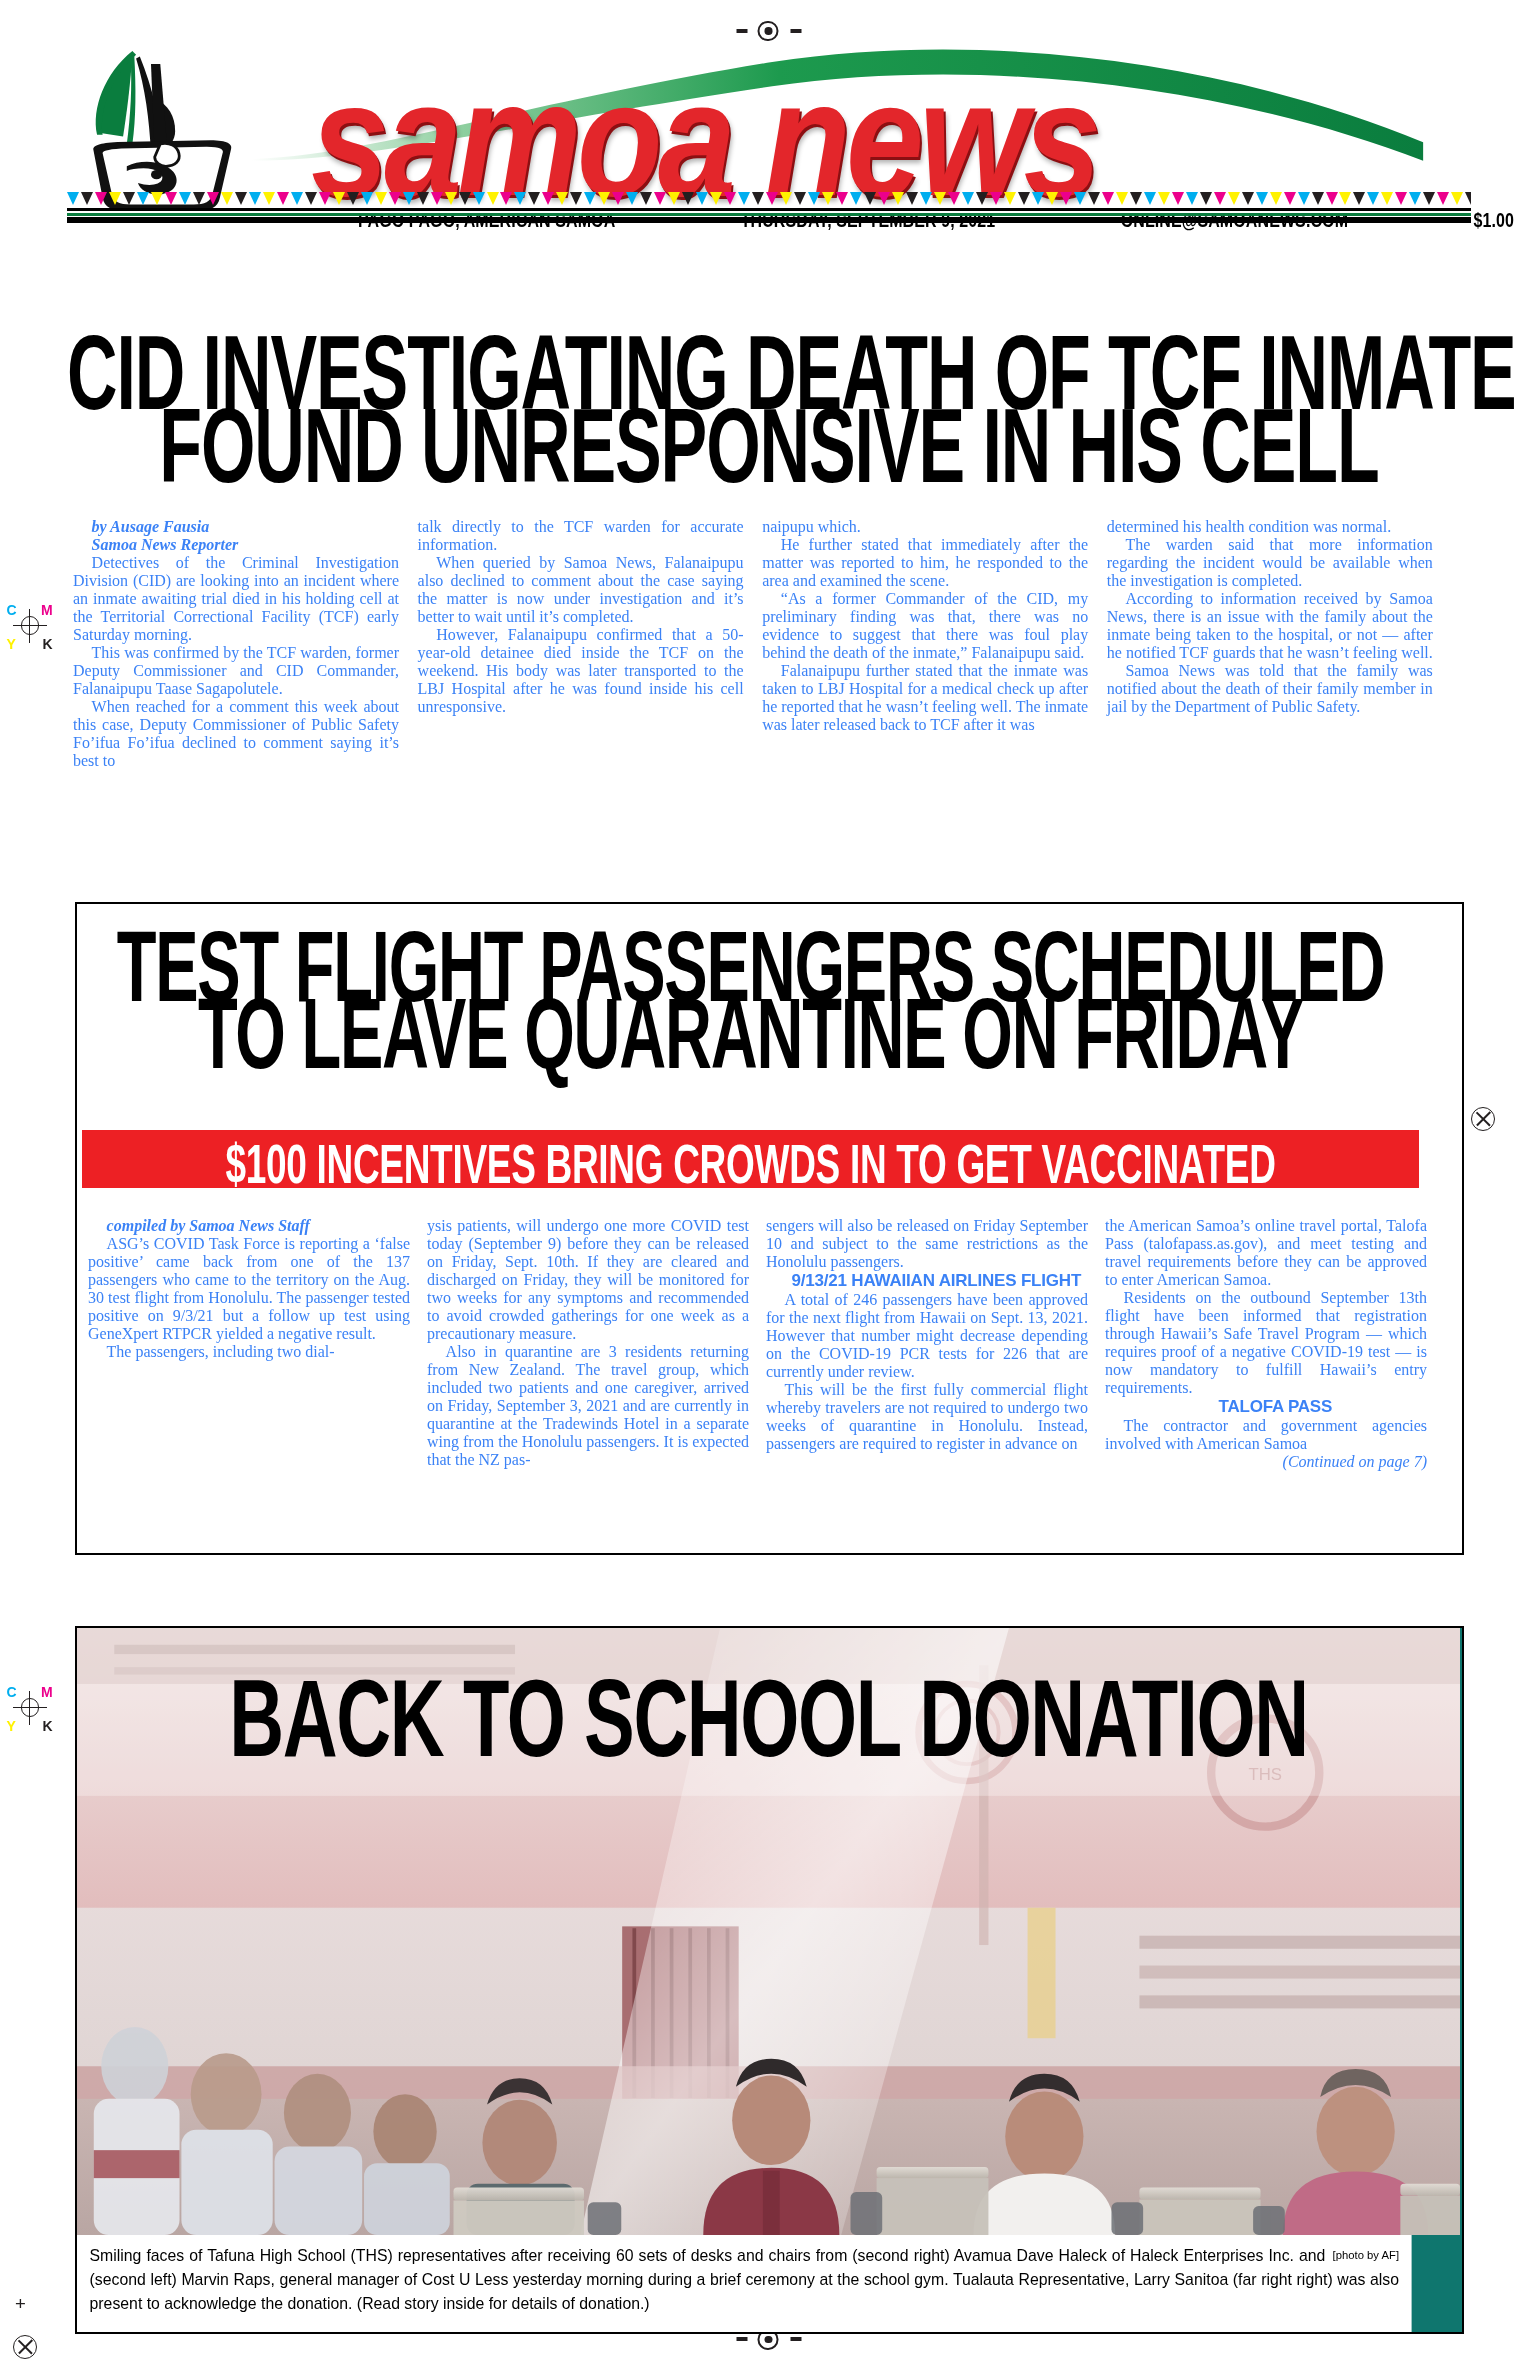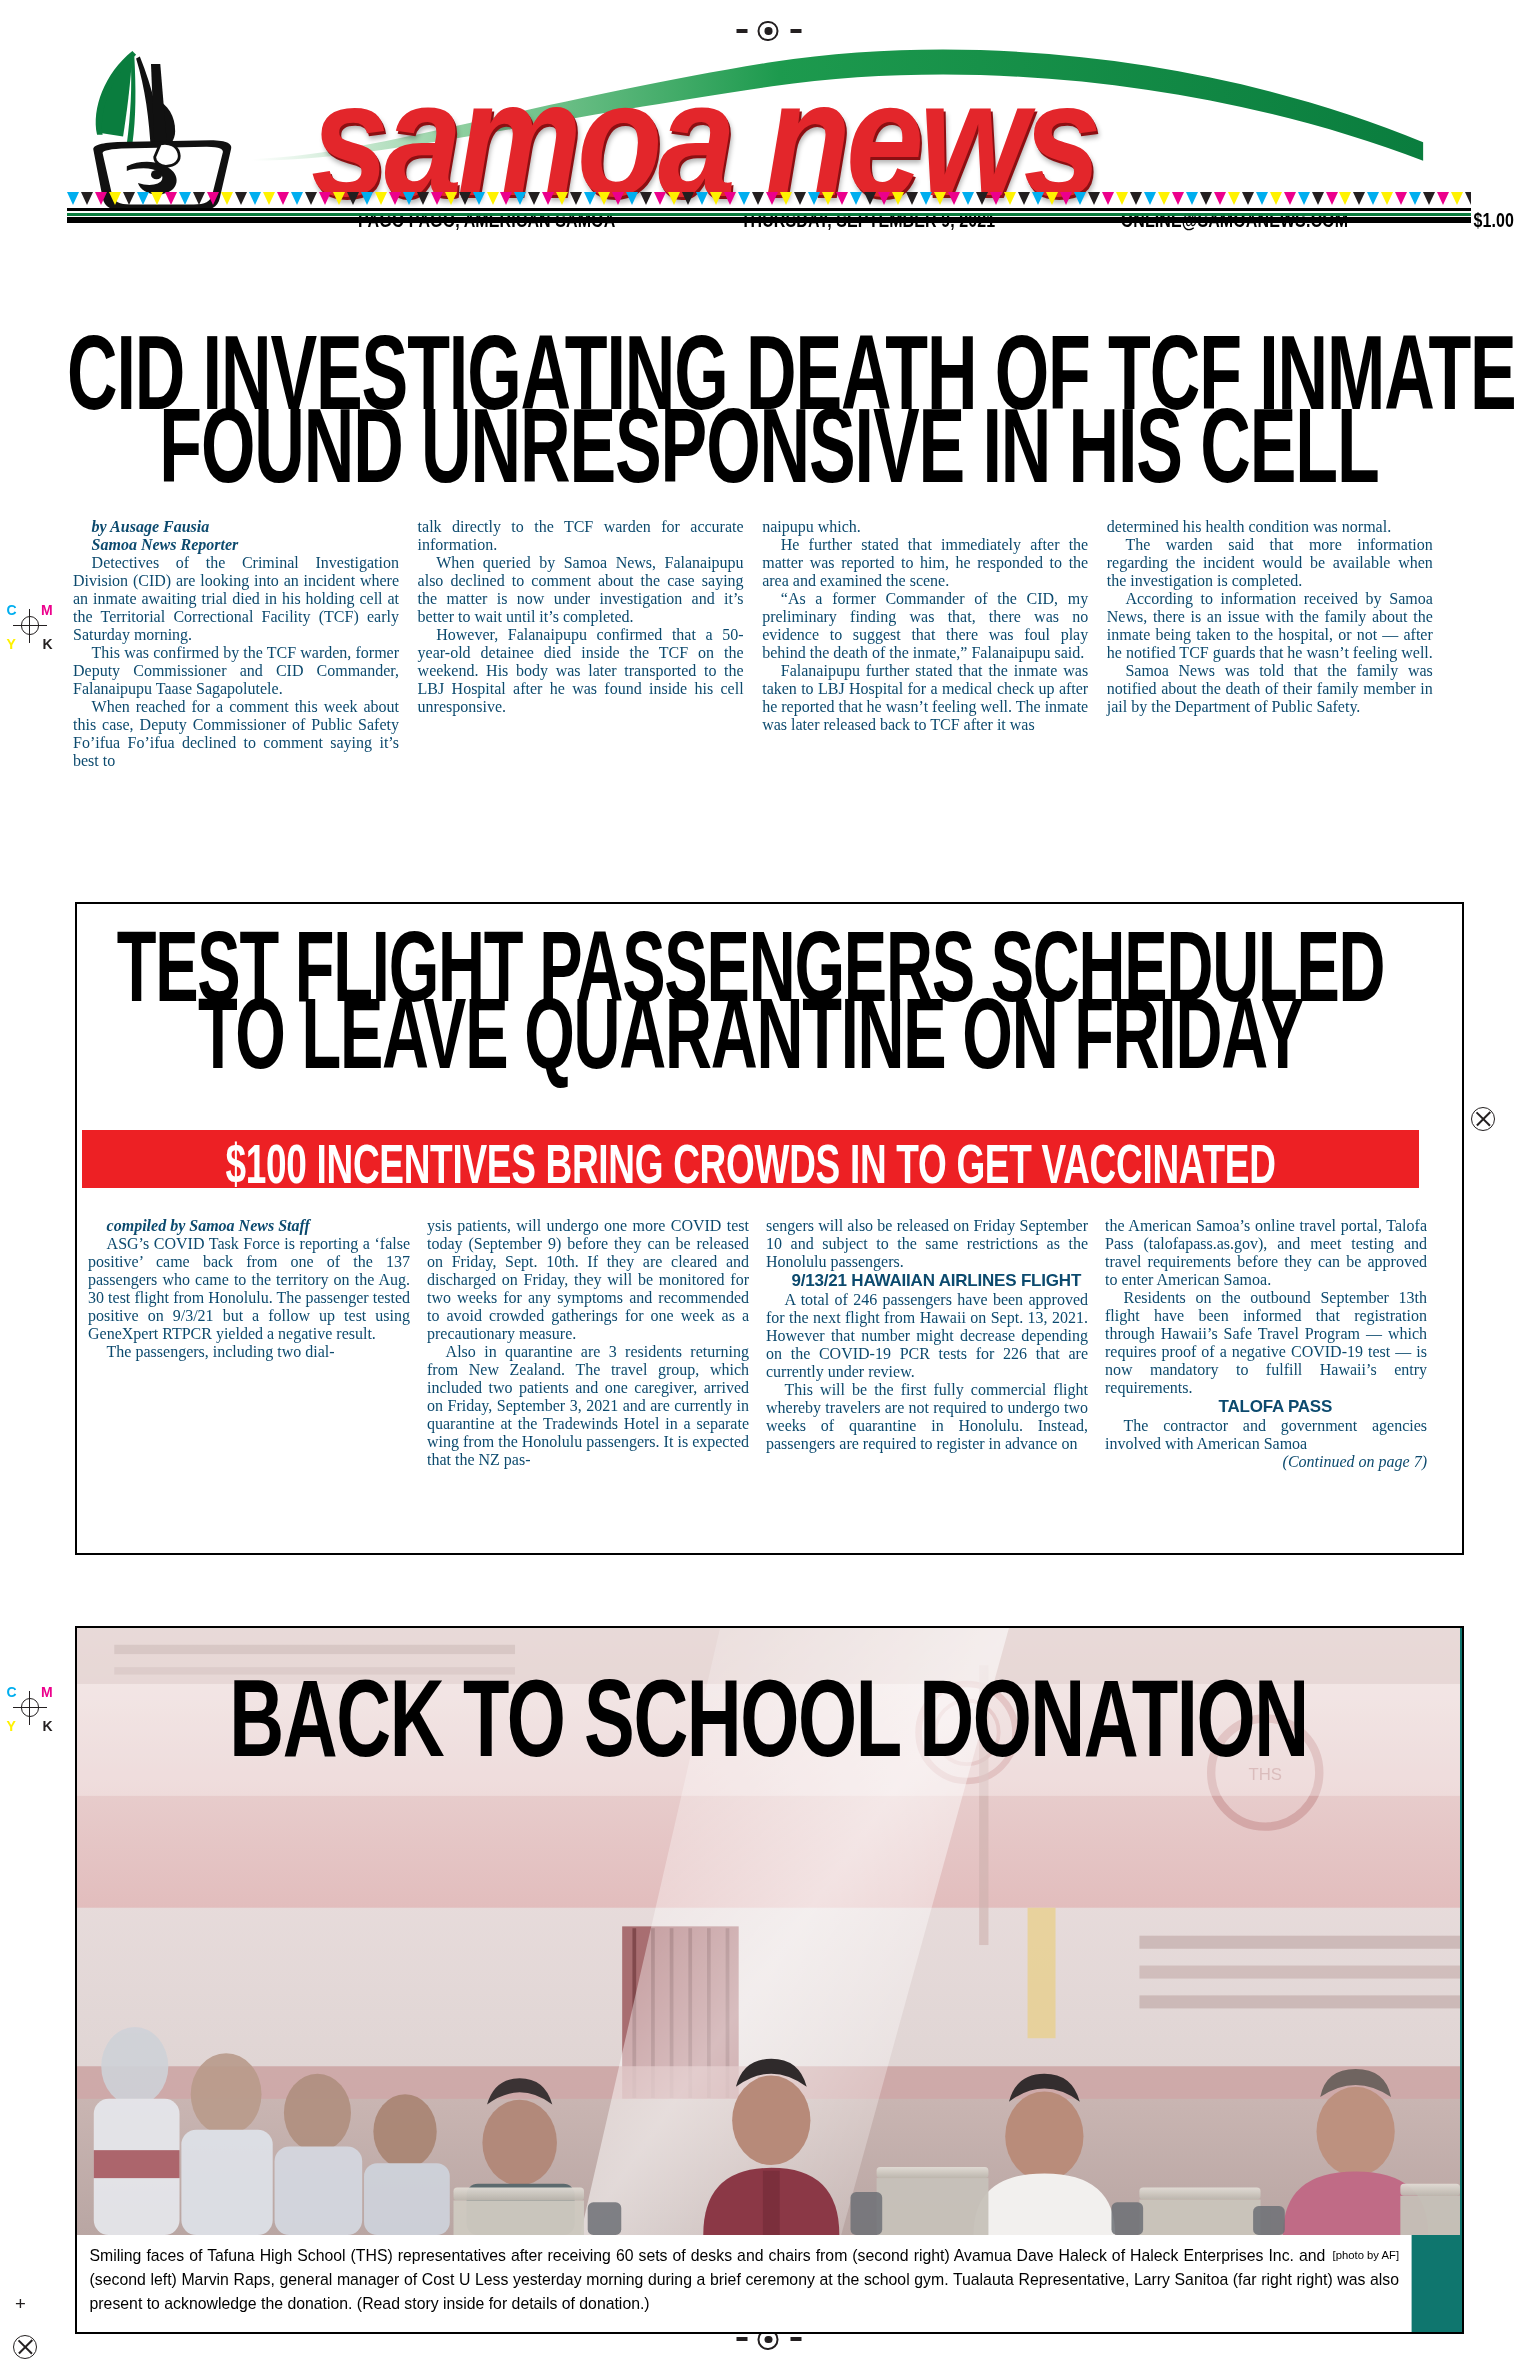--- a/index.html
+++ b/index.html
@@ -56,21 +56,21 @@
   
   .hl-a{position:absolute;left:67px;width:1404px;text-align:center;
      font-family:"Liberation Sans",sans-serif;font-weight:bold;
      color:#000;white-space:nowrap;line-height:.84;}
   .hl-a.l1{top:328px;font-size:70px;transform:scaleX(1.0) scaleY(1.52);transform-origin:center top;letter-spacing:-1.1px;}
   .hl-a.l2{top:401px;font-size:70px;transform:scaleY(1.52);transform-origin:center top;letter-spacing:-1.1px;}
 
   
   .colwrap{position:absolute;display:flex;}
   .col{font-family:"Liberation Serif",serif;font-size:16px;line-height:18px;
-     text-align:justify;text-justify:inter-word;hyphens:none;color:#0c4a6e;}
+     text-align:justify;text-justify:inter-word;hyphens:none;color:#3b82f6;}
   .col p{margin:0;text-indent:18.6px;}
   .col p.noind{text-indent:0;}
   .byline{font-weight:bold;font-style:italic;font-size:16px;line-height:18px;margin:0;}
   .subhead{font-family:"Liberation Sans",sans-serif;font-weight:bold;font-size:17px;
      line-height:19.6px;text-align:center;margin:0.9px 0 0 0;letter-spacing:-0.2px;}
   .contd{font-family:"Liberation Serif",serif;font-style:italic;font-size:16px;text-align:right;margin:0.9px 0 0 0;}
 
   
   .box{position:absolute;border:2.8px solid #000;box-sizing:border-box;background:#fff;}
 

